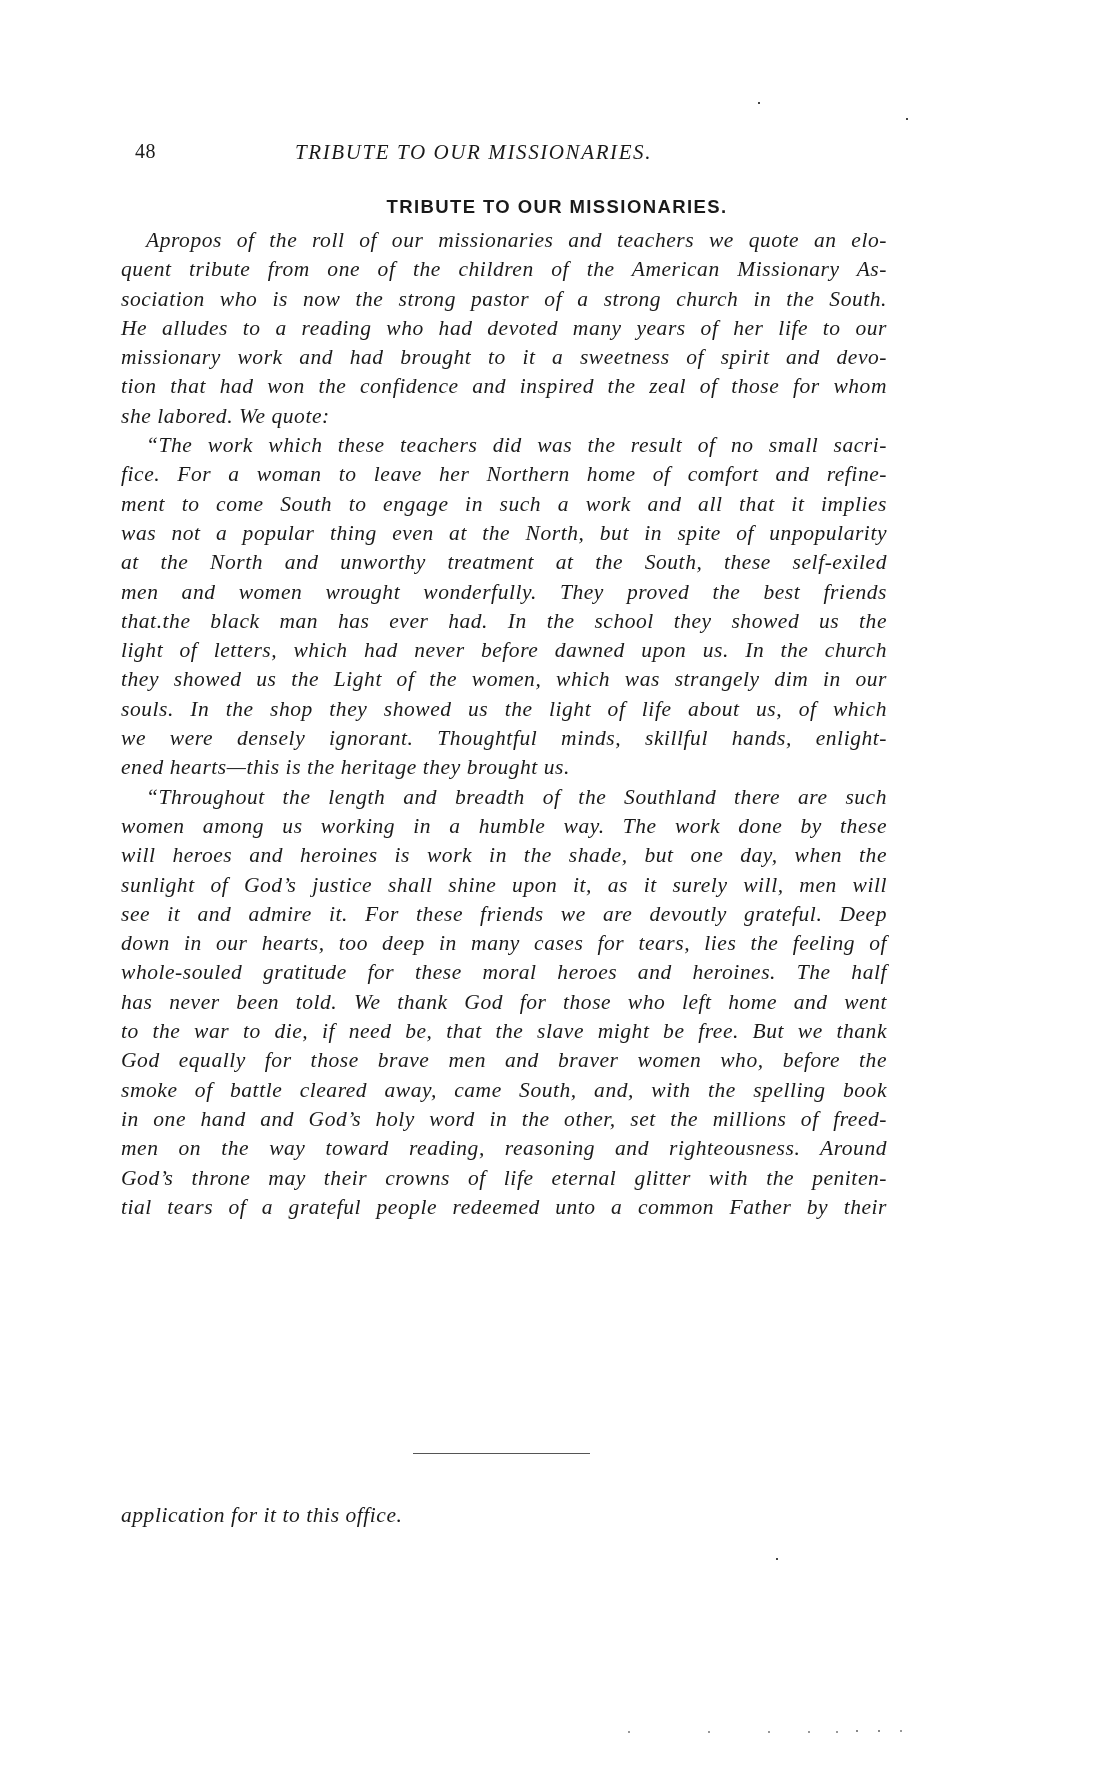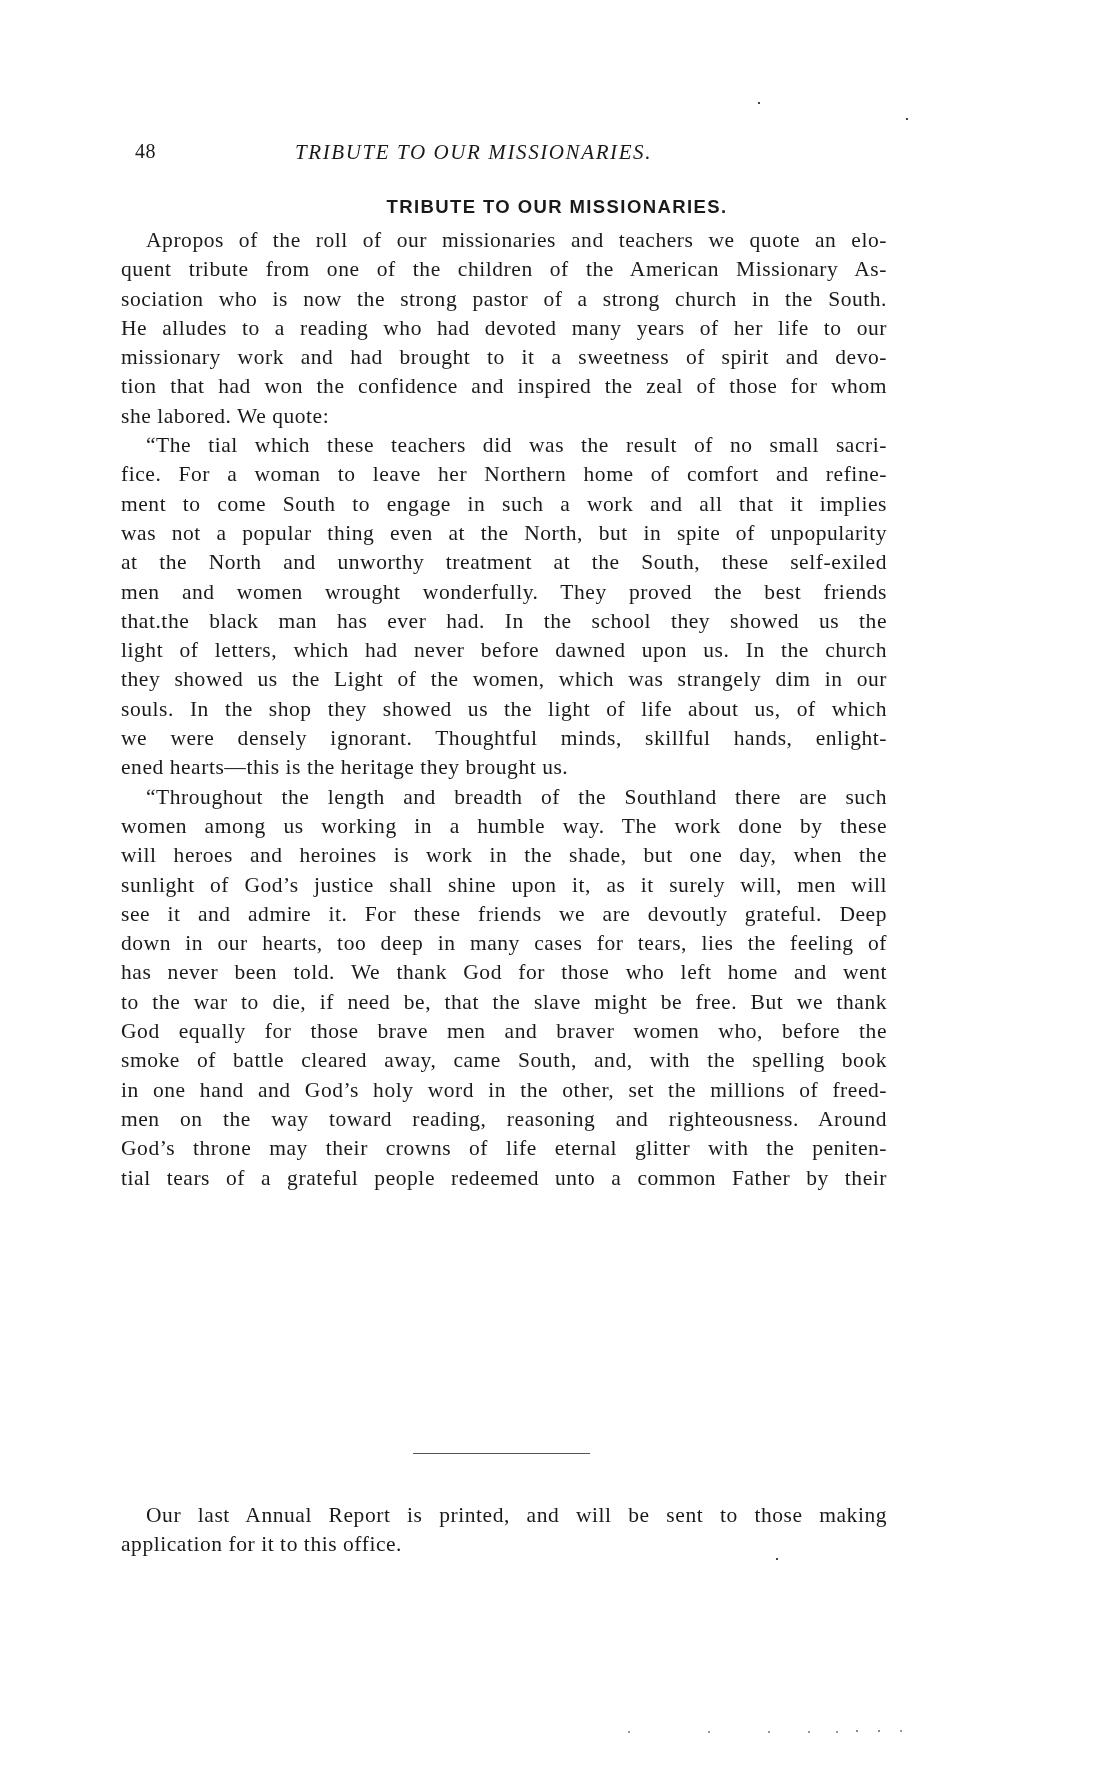--- a/index.html
+++ b/index.html
@@ -64,20 +64,21 @@
       font-size: 21.5px;
       line-height: 29.3px;
       letter-spacing: 0.55px;
     }
     .line {
       display: block;
       white-space: nowrap;
       text-align: justify;
       text-align-last: justify;
       height: 29.3px;
+      font-style: italic;
     }
     .line.last {
       text-align-last: left;
     }
     .line.indent {
       padding-left: 25px;
     }
     .rule {
       position: absolute;
       left: 413px;
@@ -120,56 +121,56 @@
       <span class="line indent">Apropos of the roll of our missionaries and teachers we quote an elo-</span>
       <span class="line">quent tribute from one of the children of  the American Missionary As-</span>
       <span class="line">sociation who is now the strong pastor of a strong church in the South.</span>
       <span class="line">He alludes to a reading who had devoted  many years of her  life to our</span>
       <span class="line">missionary work and had  brought  to it a sweetness of  spirit and devo-</span>
       <span class="line">tion that had won the confidence and inspired the zeal of those for whom</span>
       <span class="line last">she labored.   We quote:</span>
     </div>
 
     <div>
-      <span class="line indent">“The tial which these teachers did was the result of no small sacri-</span>
+      <span class="line indent">“The work which these teachers did was the result of no small sacri-</span>
       <span class="line">fice.   For a woman to leave her Northern home of  comfort and refine-</span>
       <span class="line">ment to come  South  to  engage in such a work and  all  that  it  implies</span>
       <span class="line">was not a popular thing even at the North, but in spite of  unpopularity</span>
       <span class="line">at the North and unworthy treatment at the South, these self-exiled</span>
       <span class="line">men and women wrought wonderfully.   They proved the best friends</span>
       <span class="line">that.the black  man  has ever had.   In the school they showed us the</span>
       <span class="line">light of letters, which had never before dawned upon us.  In the church</span>
       <span class="line">they showed us the Light of the women, which was strangely dim in our</span>
       <span class="line">souls.   In the shop they showed us the light of  life about us, of  which</span>
       <span class="line">we were densely  ignorant.   Thoughtful  minds, skillful hands, enlight-</span>
       <span class="line last">ened hearts—this is the heritage they brought us.</span>
     </div>
 
     <div>
       <span class="line indent">“Throughout the length and breadth of the Southland there are such</span>
       <span class="line">women among  us working in a humble way.   The work done  by these</span>
       <span class="line">will heroes and  heroines is work in the shade, but one day, when the</span>
       <span class="line">sunlight of God’s  justice shall shine upon  it, as it surely will, men will</span>
       <span class="line">see it and admire it.   For these friends we are devoutly grateful.  Deep</span>
       <span class="line">down in our hearts, too deep in many  cases for tears, lies the feeling of</span>
+      <span class="line">whole-souled  gratitude for these moral heroes and heroines.   The  half</span>
       <span class="line">has never been told.   We thank God for those who left home and went</span>
       <span class="line">to the war to die, if need be, that the slave might be free.  But we thank</span>
       <span class="line">God equally  for  those brave  men  and  braver women who,  before  the</span>
       <span class="line">smoke of  battle cleared away, came South, and, with the spelling book</span>
       <span class="line">in one hand and God’s holy word in the other, set the millions of freed-</span>
       <span class="line">men on the way toward reading, reasoning and righteousness.   Around</span>
       <span class="line">God’s throne may their crowns of  life eternal glitter with  the  peniten-</span>
       <span class="line">tial tears of a grateful people redeemed unto a common Father by their</span>
     </div>
   </div>
 
   <div class="rule"></div>
 
   <div class="closing">
-    <span class="line indent">Our last Annual Report is  printed, and will be  sent to those making</span>
     <span class="line last">application for it to  this office.</span>
   </div>
 
   <div class="speck" style="left:758px; top:102px;"></div>
   <div class="speck" style="left:906px; top:118px;"></div>
   <div class="speck" style="left:776px; top:1558px;"></div>
   <div class="speck" style="left:628px; top:1731px; background:#999;"></div>
   <div class="speck" style="left:708px; top:1731px; background:#999;"></div>
   <div class="speck" style="left:768px; top:1731px; background:#999;"></div>
   <div class="speck" style="left:808px; top:1731px; background:#999;"></div>

